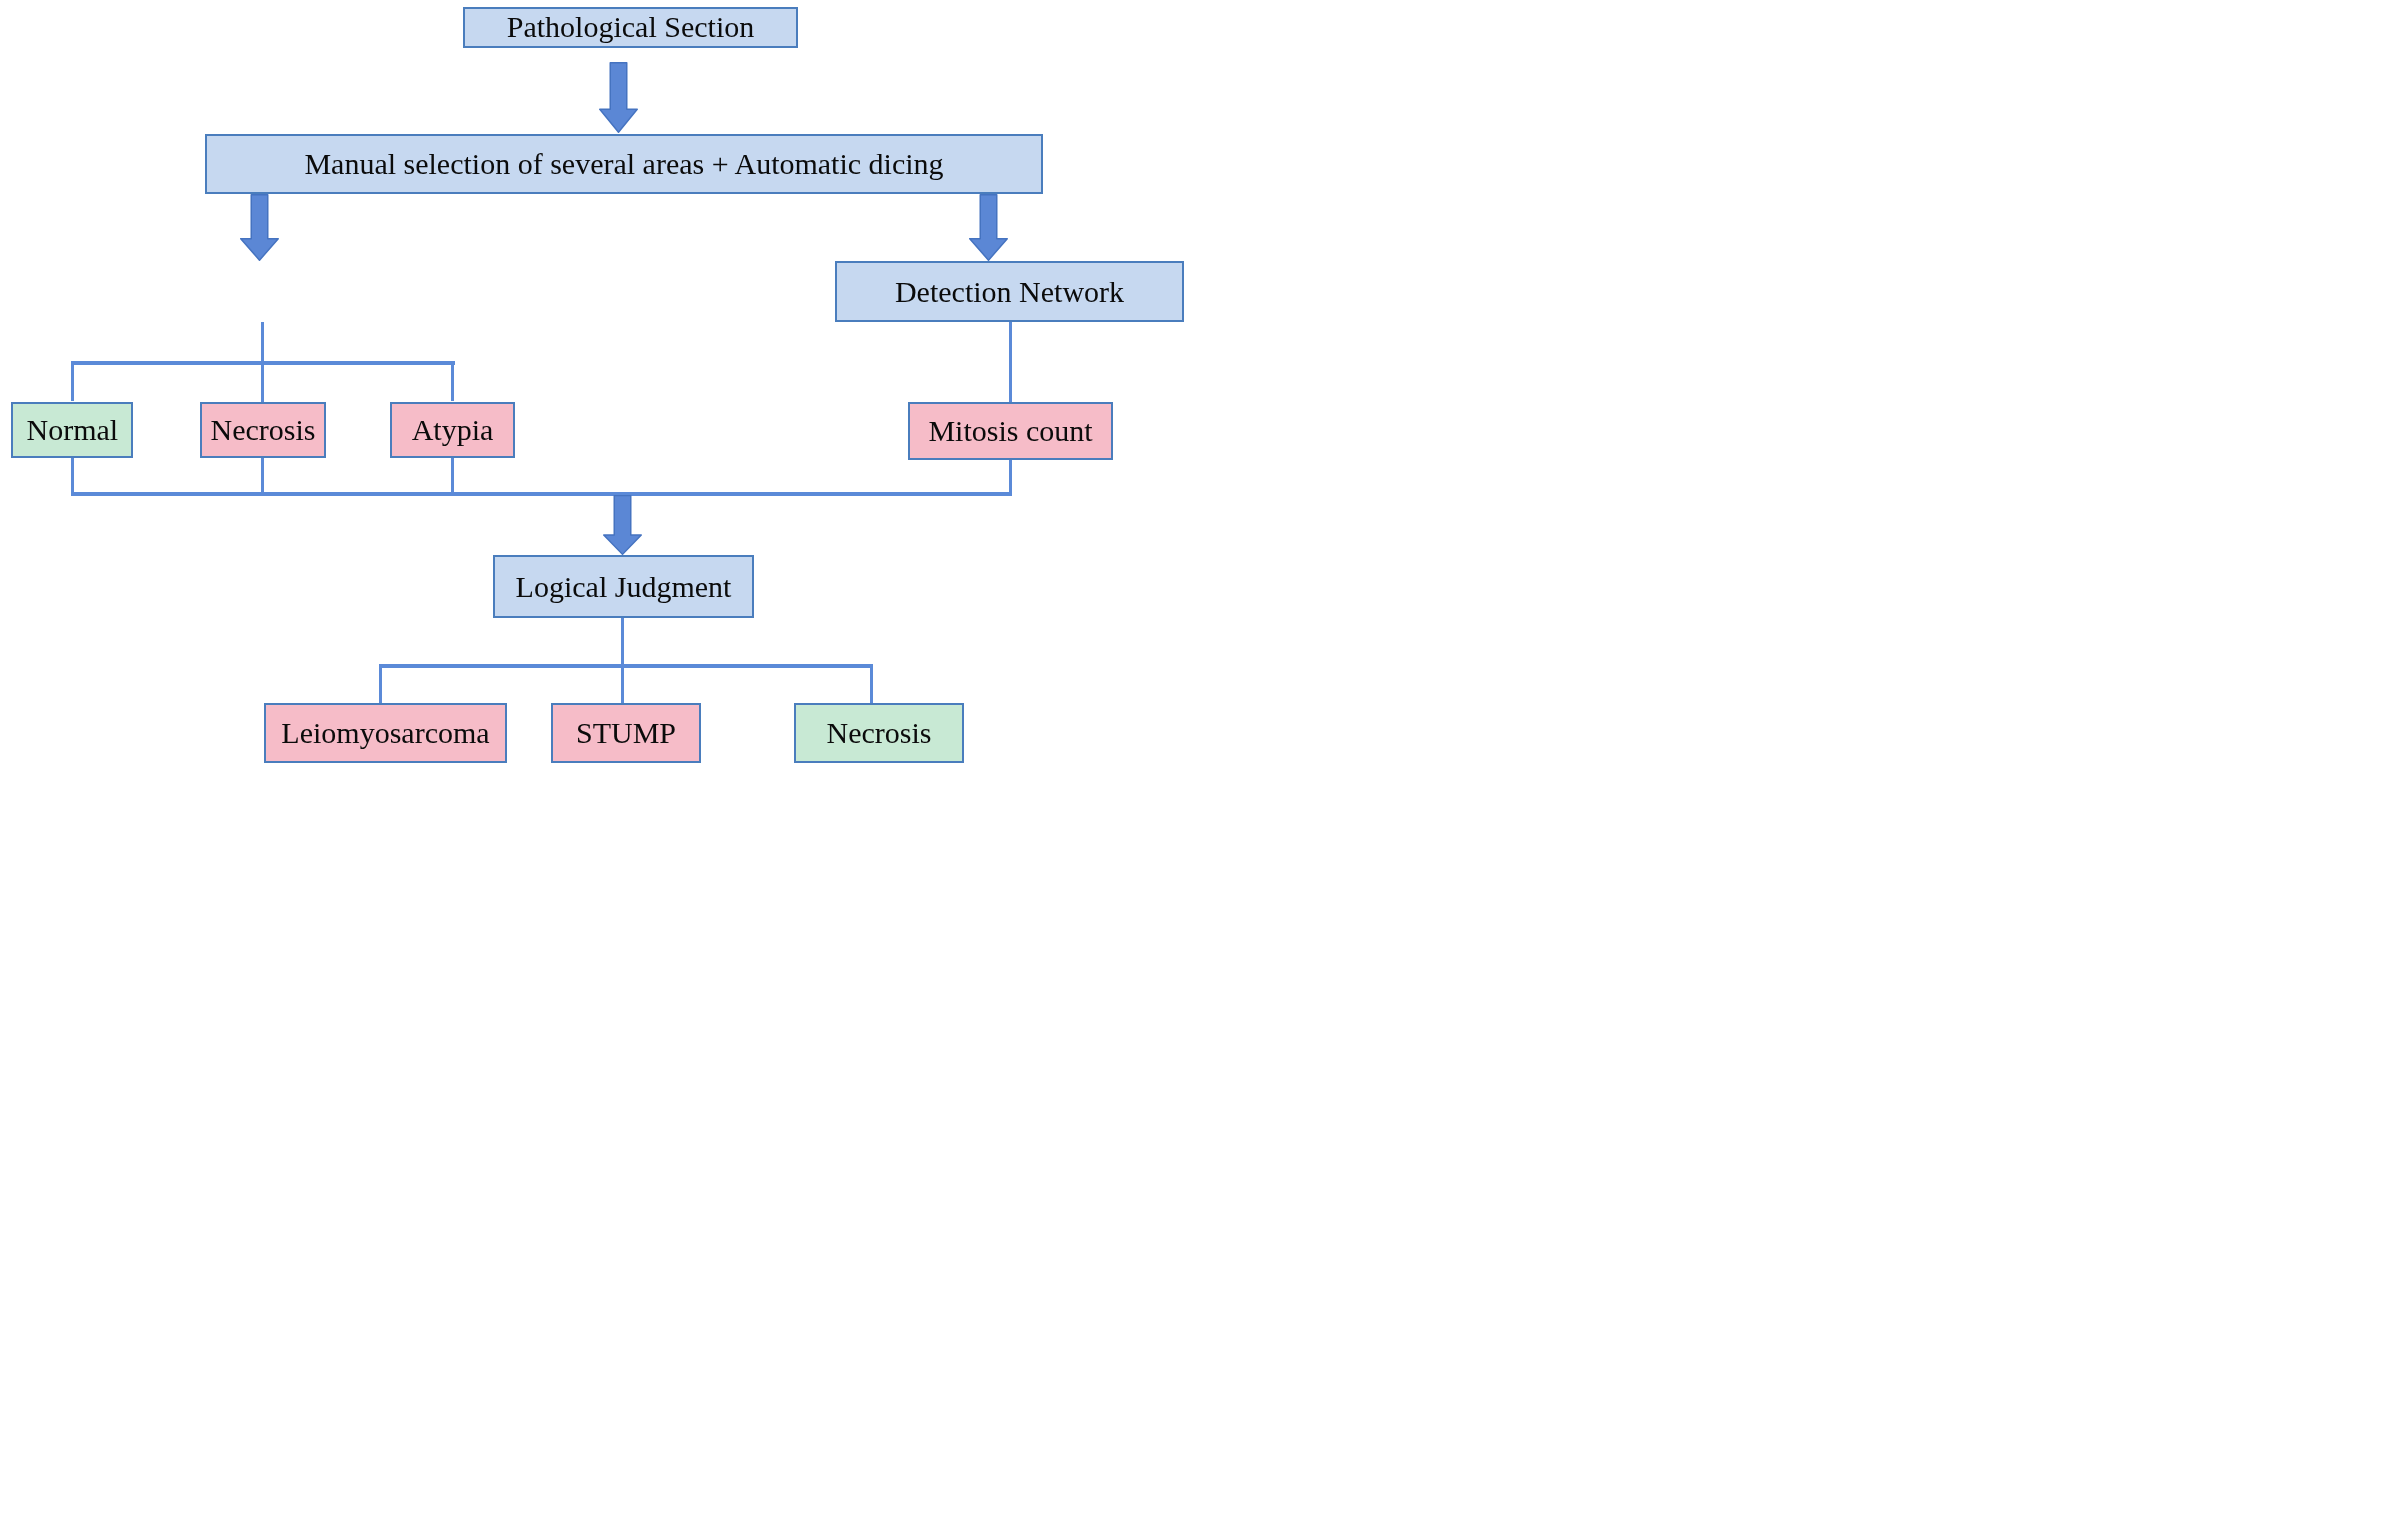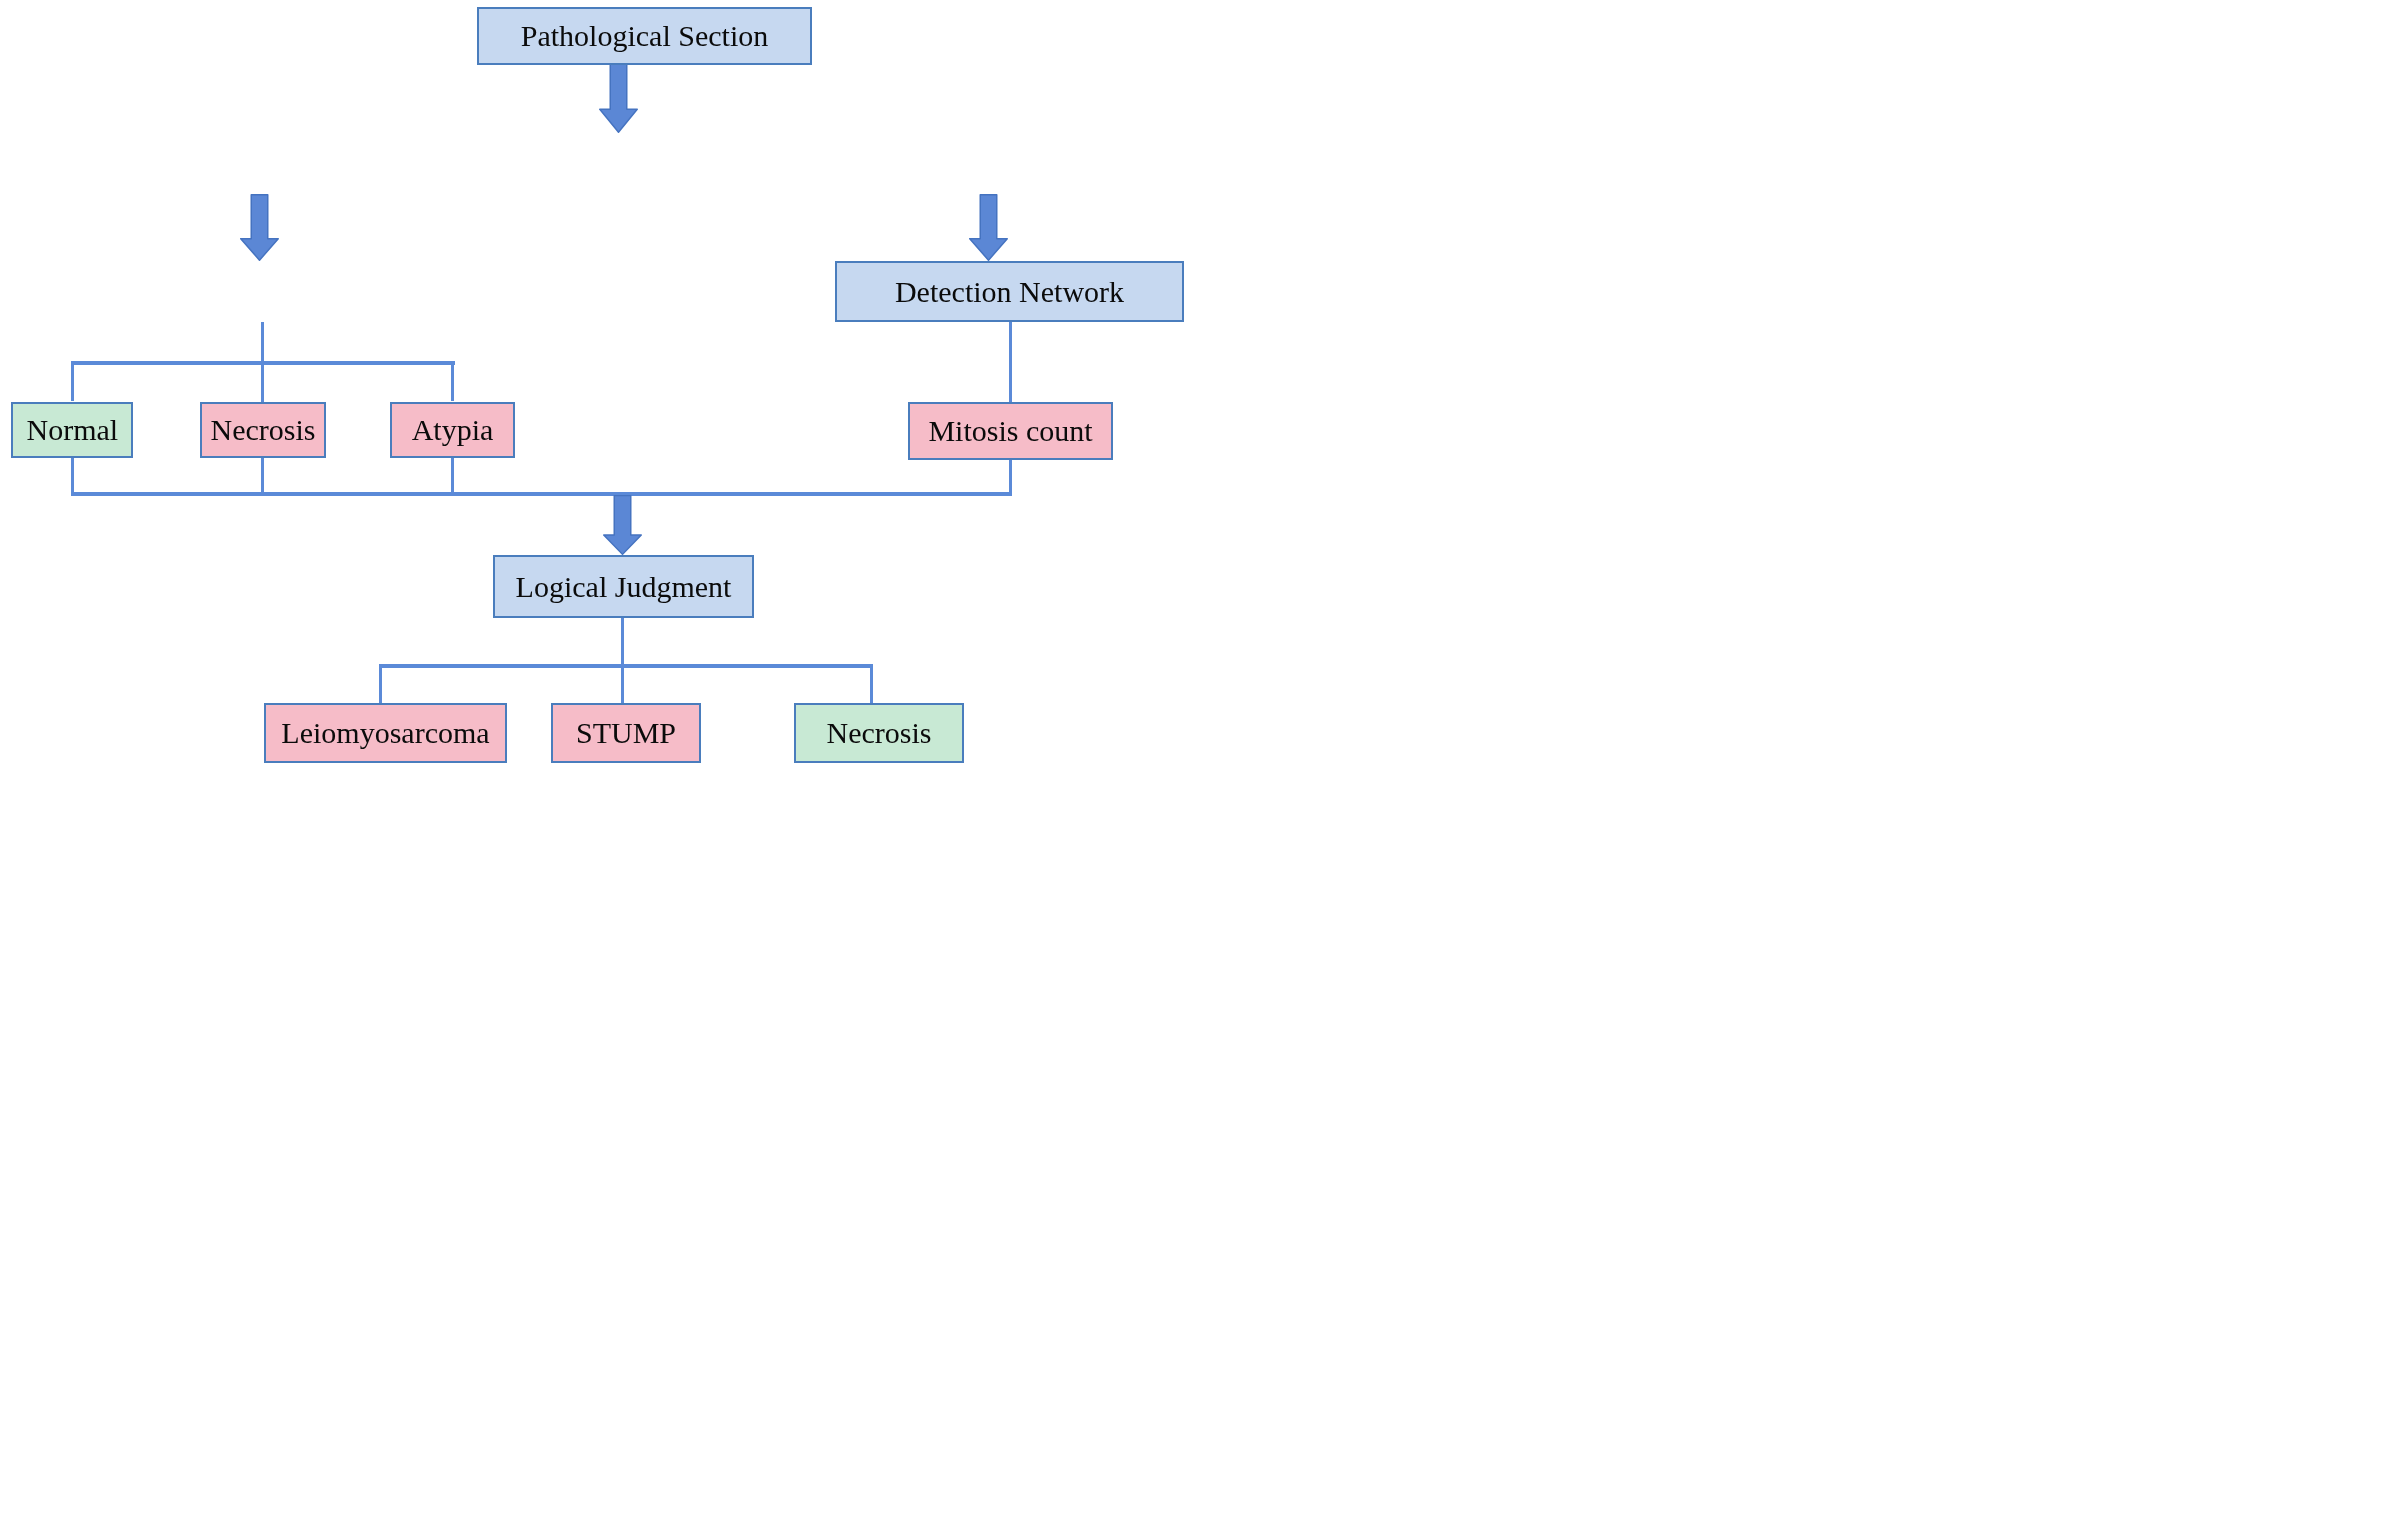--- a/index.html
+++ b/index.html
@@ -30,21 +30,21 @@
   .node.benign  { background: var(--benign-fill, #c8e9d4); }
 
   .conn { position: absolute; background: var(--connector-color, #5b8ad8); z-index: 1; }
   .conn.v { width: 3px; }
   .conn.h { height: 3.8px; }
 
   .arrow { position: absolute; z-index: 2; }
   .arrow polygon { fill: var(--arrow-fill, #5b87d5); stroke: var(--arrow-stroke, #4573c0); stroke-width: 2; stroke-linejoin: round; }
 
   
-  #n-pathological   { left: 477px;  top: 6.8px;   width: 335px;  height: 58px; }
+  #n-pathological   { left: 463px;  top: 6.8px;   width: 335px;  height: 41px; }
   #n-manual         { left: 205px;  top: 134px; width: 838px; height: 60px; }
   #n-classification { left: 68px;   top: 261px; width: 390px;  height: 61px; }
   #n-detection      { left: 835px; top: 261px; width: 349px;  height: 61px; }
   #n-normal         { left: 11.4px;   top: 402px; width: 122px;  height: 56px; }
   #n-necrosis       { left: 200px;  top: 402px; width: 126px;  height: 56px; }
   #n-atypia         { left: 390px;  top: 402px; width: 125px;  height: 56px; }
   #n-mitosis        { left: 908px; top: 402px; width: 205px;  height: 58px; text-align: center; }
   #n-logical        { left: 493px;  top: 555px; width: 261px;  height: 63px; }
   #n-leiomyosarcoma { left: 216px;  top: 703px; width: 243px;  height: 60px; margin-left: 48px; }
   #n-stump          { left: 551px;  top: 703px; width: 150px;  height: 60px; }
@@ -89,20 +89,23 @@
     <polygon points="15,1 37,1 37,60 51,60 26,89 1,60 15,60"></polygon>
   </svg>
   <svg class="arrow" style="left:603px; top:495px;" width="39" height="60" viewBox="0 0 52 90" preserveAspectRatio="none">
     <polygon points="15,1 37,1 37,60 51,60 26,89 1,60 15,60"></polygon>
   </svg>
 
   <div class="node process" id="n-pathological">
     <span>Pathological Section</span>
   </div>
 
+  <div class="node process" id="n-manual">
+    <span>Manual selection of several areas + Automatic dicing</span>
+  </div>
 
 
   <div class="node process" id="n-detection">
     <span>Detection Network</span>
   </div>
 
   <div class="node benign" id="n-normal">
     <span>Normal</span>
   </div>
 

